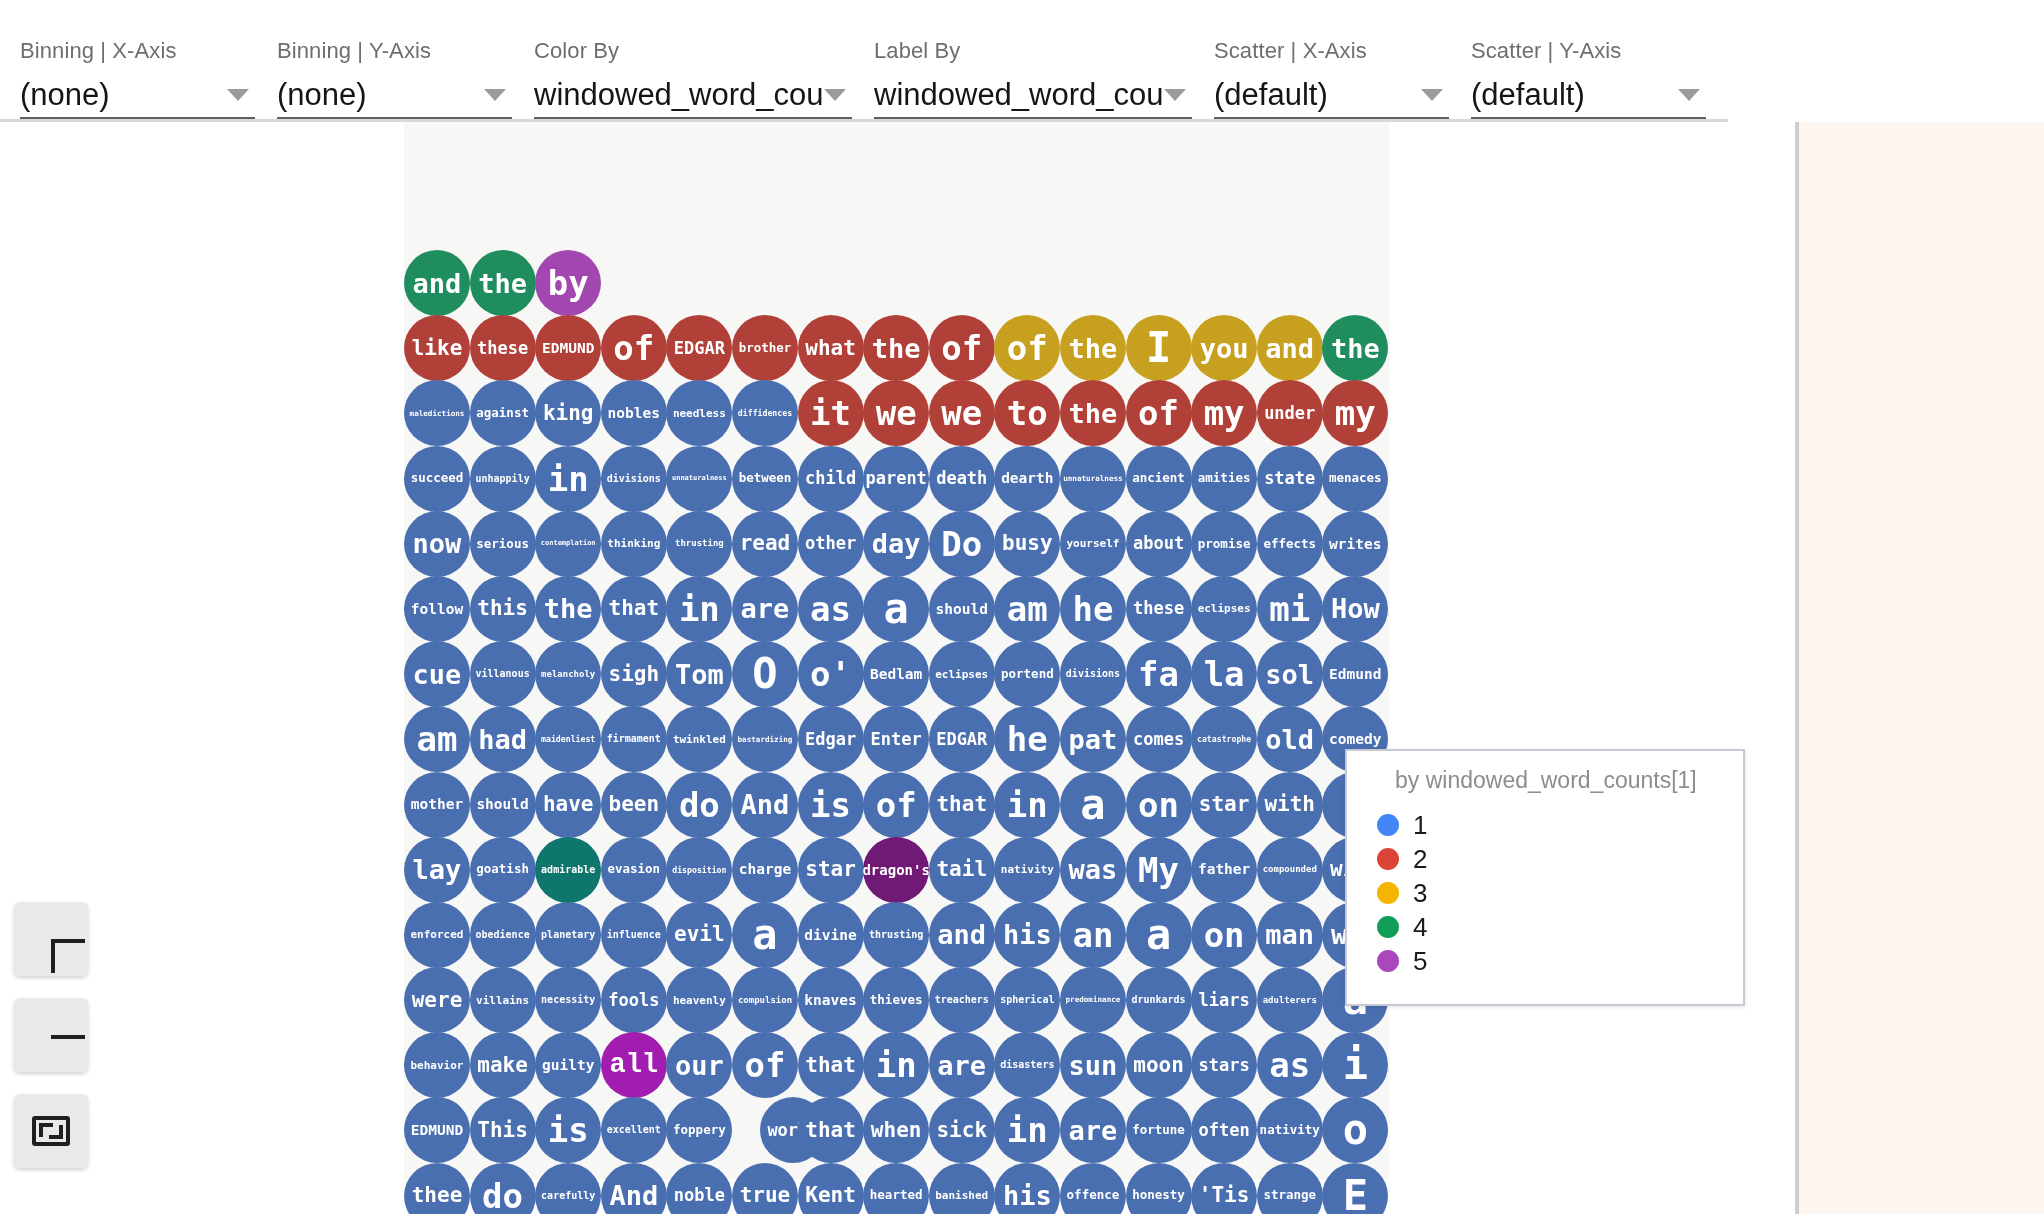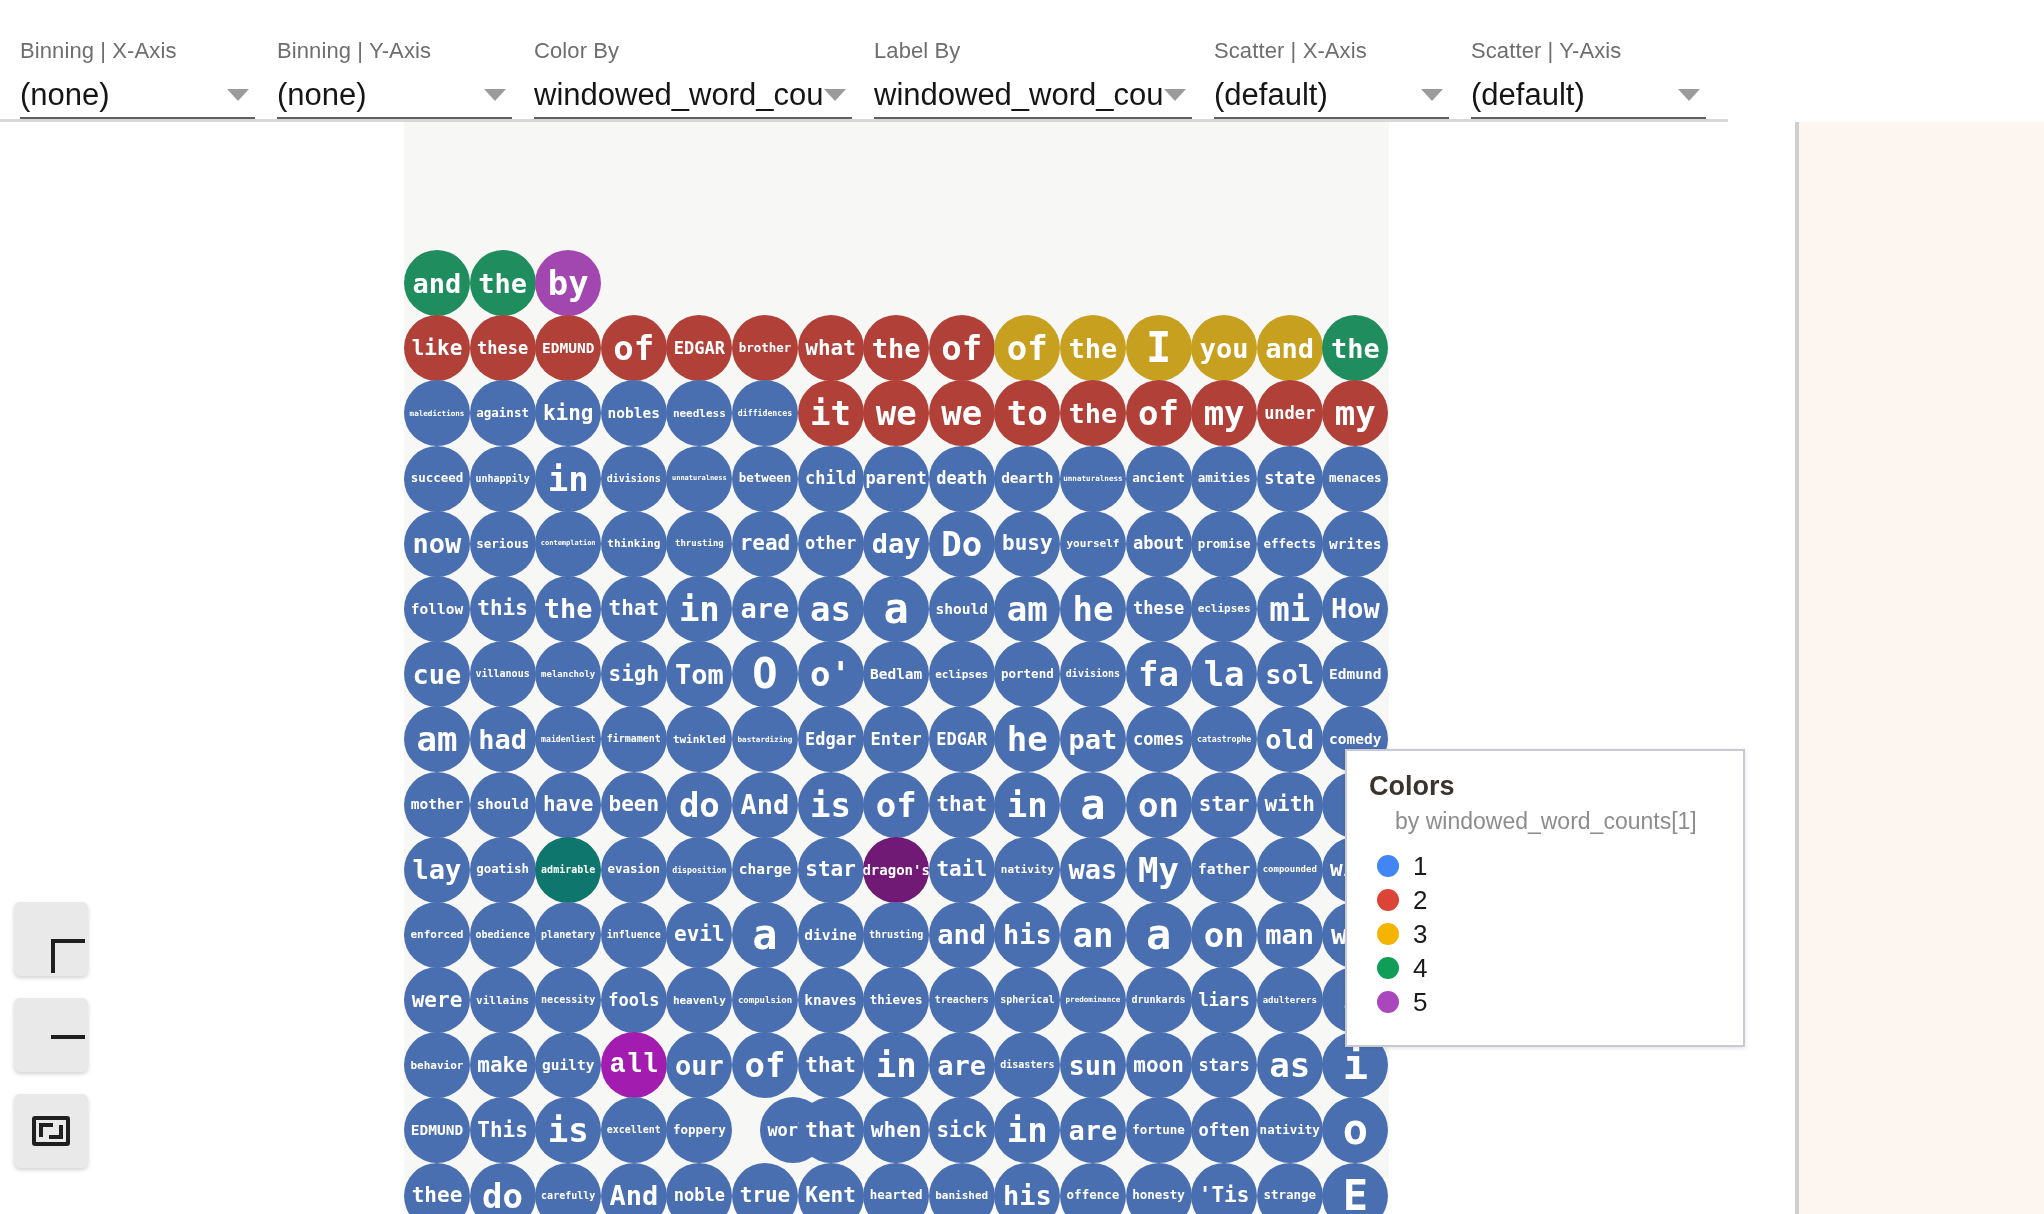--- a/index.html
+++ b/index.html
@@ -529,21 +529,20 @@
       </div>
       <div class="zbtn">
         <span>
           <div class="fit-ico"></div>
         </span>
       </div>
     </div>
 
   <div id="legend">
     <div id="legend-body">
-      <div class="legend-sec-title">Colors</div>
       <div class="legend-sub">by windowed_word_counts[1]</div>
       <div id="legend-entries">
           <div class="legend-row">
             <span class="legend-dot" style="background: rgb(66, 133, 244);"></span>
             <span class="legend-lbl">1</span>
           </div>
           <div class="legend-row">
             <span class="legend-dot" style="background: rgb(219, 68, 55);"></span>
             <span class="legend-lbl">2</span>
           </div>

